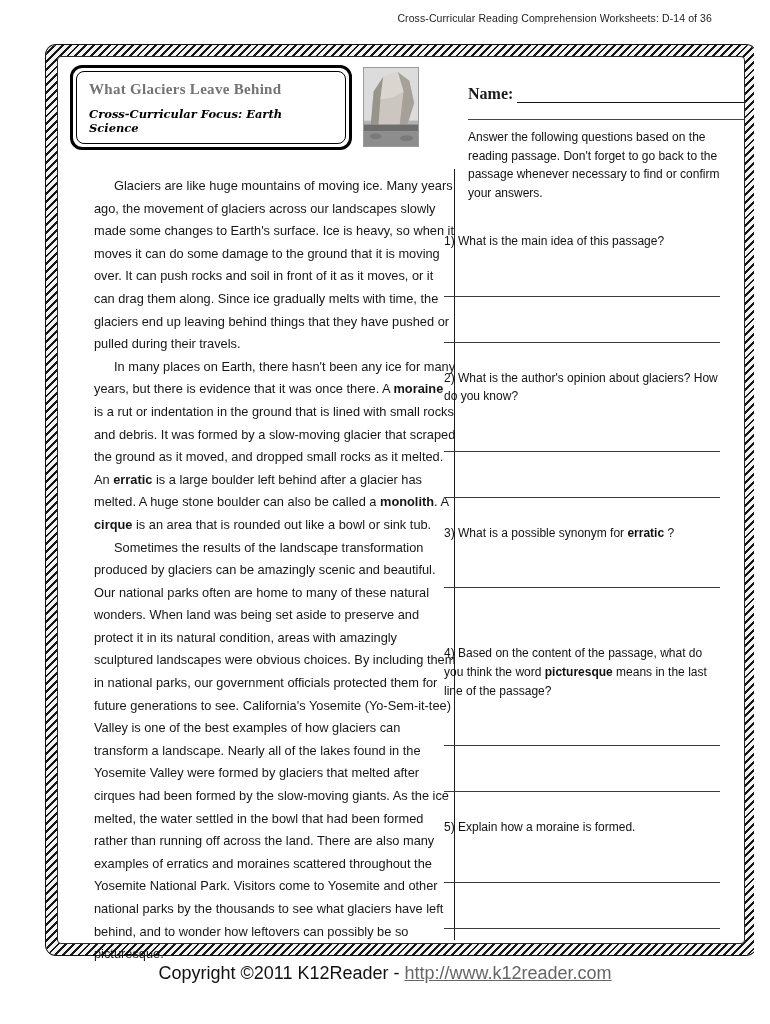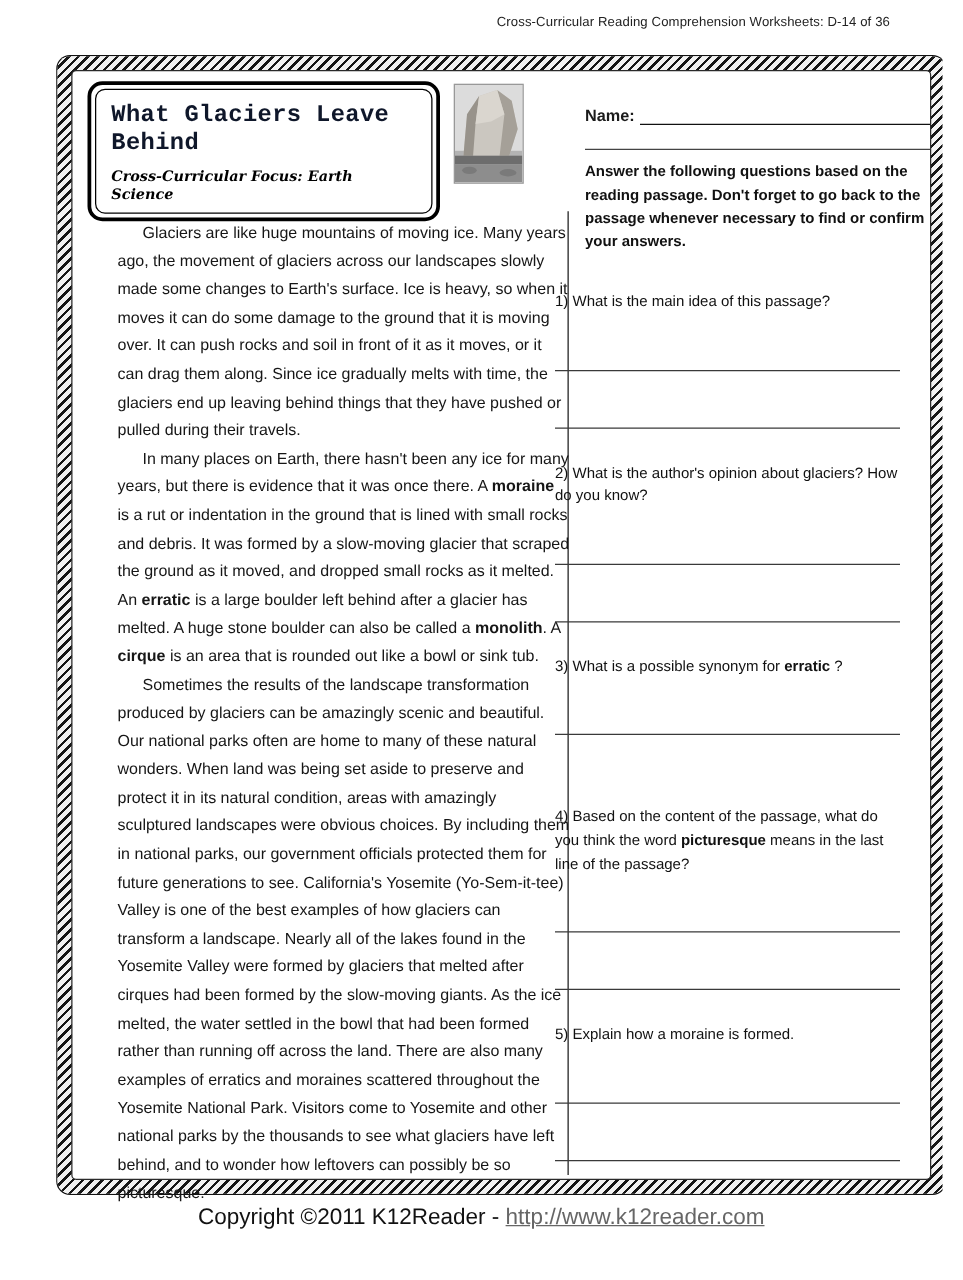--- a/index.html
+++ b/index.html
@@ -23,43 +23,43 @@
     position:absolute; inset:11px; background:#fff; border:1px solid #2a2a2a;
     border-radius:4px;
   }
   
   .title-box {
     position:absolute; left:12px; top:8px; width:282px;
     border:3px solid #000; border-radius:12px; padding:3px; background:#fff;
   }
   .title-box-inner { border:1px solid #000; border-radius:8px; padding:9px 12px 8px 12px; }
   .title-text {
-    font-family:Liberation Mono, monospace; font-weight:bold; font-size:19px;
-    letter-spacing:0.3px; color:#0f172a;
+    font-family:Liberation Serif, serif; font-weight:bold; font-size:15px;
+    letter-spacing:0.3px; color:#737373;
   }
   .subtitle-text {
     font-family:"DejaVu Serif", serif; font-weight:bold; font-size:11.5px;
     margin-top:9px; color:#000;font-style:italic;
   }
   .photo {
     position:absolute; left:305px; top:10px; width:56px; height:80px;
     border:1px solid #999; background:#e6e6e6; overflow:hidden;
   }
   .photo svg { display:block; width:100%; height:100%; }
   
   .name-row {
     position:absolute; left:410px; top:28px; width:276px;
     display:flex; align-items:flex-end;
-    font-weight:bold; font-size:13px;
+    font-weight:bold; font-size:16px;font-family:Liberation Serif, serif;
   }
   .name-blank { flex:1; border-bottom:1.5px solid #111; height:15px; margin-left:4px; }
   .instructions {
     position:absolute; left:410px; top:62px; width:276px;
     border-top:1px solid #444; padding-top:8px;
-    font-weight:bold; font-size:12px; line-height:1.56; color:#111;
+    font-weight:normal; font-size:12px; line-height:1.56; color:#111;
   }
   
   .divider { position:absolute; left:396px; top:112px; bottom:3px; width:1px; background:#1c1c1c; }
   
   .passage {
     position:absolute; left:16px; top:118px; width:382px;
     font-size:12.8px; line-height:22.6px; color:#161616;
   }
   .para { text-indent:20px;margin-left:20px; }
   .bold { font-weight:bold; }

